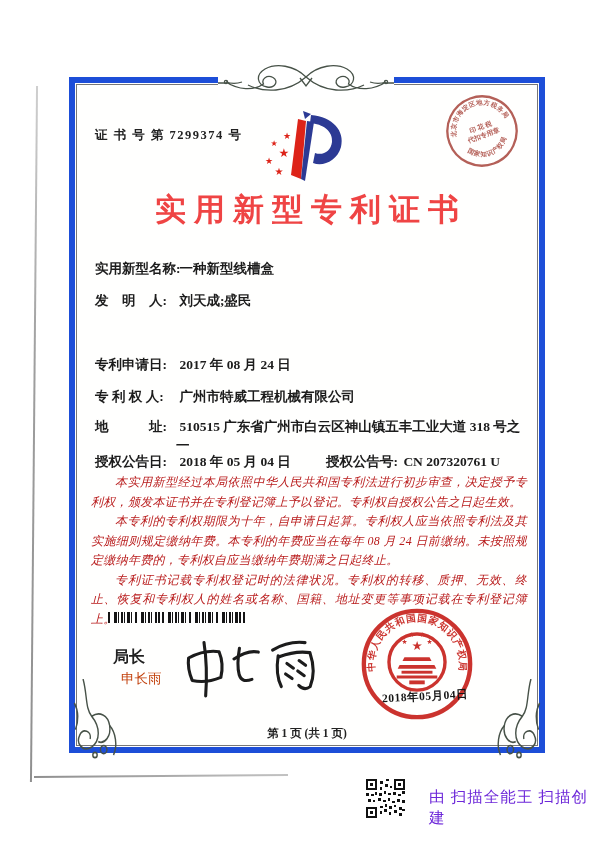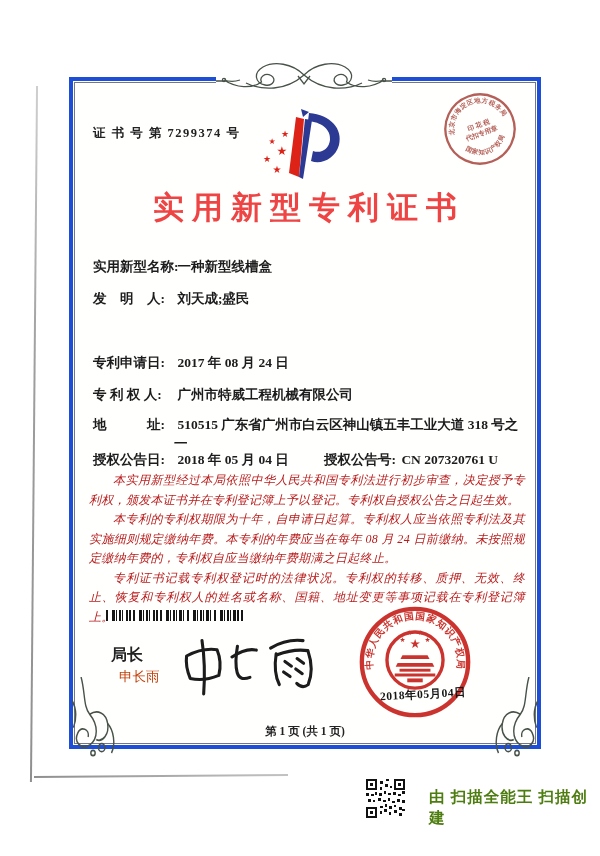--- a/index.html
+++ b/index.html
@@ -9,21 +9,21 @@
     font-family:"Liberation Serif","DejaVu Serif",serif;
     color:#1f1f1f;
   }
   
   .paper-edge-left{position:absolute;left:33px;top:86px;width:2px;height:696px;
     background:linear-gradient(#cfcfcf,#9e9e9e 40%,#8f8f8f);transform:rotate(0.5deg);}
   .paper-edge-bottom{position:absolute;left:34px;top:775px;width:254px;height:2px;
     background:linear-gradient(90deg,#8f8f8f,#c2c2c2);transform:rotate(-0.4deg);}
   
   .frame{position:absolute;left:69px;top:77px;width:464px;height:664px;
-    border:4px solid #1d4ed8;background:#fffffe;}
+    border:6px solid #1d4ed8;background:#fffffe;}
   .frame::after{content:"";position:absolute;inset:1px;border:1px solid #777;pointer-events:none;}
   .top-ornament{position:absolute;left:143px;top:-21px;width:176px;height:36px;z-index:4;}
   .corner{position:absolute;width:50px;height:80px;z-index:4;}
   .corner-left{left:-5px;top:596px;}
   .corner-right{left:419px;top:596px;transform:scaleX(-1);}
   .cert-no{position:absolute;left:20px;top:44px;font-size:12.5px;letter-spacing:1.5px;color:#222;font-weight:600;}
   .sipo-logo{position:absolute;left:186px;top:26px;width:88px;height:78px;}
   .tax-seal{position:absolute;left:368px;top:9px;width:78px;height:78px;transform:rotate(-20deg);opacity:.85;}
   .cert-title{position:absolute;left:0;right:0;top:106px;text-align:center;
     font-size:31px;font-weight:bold;letter-spacing:8px;text-indent:8px;color:#ef4444;}
@@ -44,21 +44,21 @@
     font-size:13.5px;font-weight:normal;color:#c2410c;}
   .signature{position:absolute;left:104px;top:550px;width:144px;height:66px;transform:rotate(-4deg);}
   .office-seal{position:absolute;left:284px;top:523px;width:116px;height:116px;opacity:.92;z-index:2;}
   .seal-date{position:absolute;left:292px;top:606px;width:116px;text-align:center;
     font-size:11.5px;font-weight:bold;color:#161616;letter-spacing:.5px;transform:rotate(-3deg);z-index:3;}
   .page-no{position:absolute;left:0;right:0;top:643px;text-align:center;font-size:11.5px;color:#222;font-weight:600;}
   
   .qr{position:absolute;left:366px;top:779px;width:39px;height:39px;}
   .scan-credit{position:absolute;left:413px;top:787px;
     font-family:"Liberation Sans","DejaVu Sans",sans-serif;
-    font-size:15.5px;font-weight:bold;color:#4d7c0f;letter-spacing:1px;padding-left:16px;}
+    font-size:15.5px;font-weight:normal;color:#6d28d9;letter-spacing:1px;padding-left:16px;}
 </style>
 </head>
 <body>
 
 <div class="paper-edge-left"></div>
 <div class="paper-edge-bottom"></div>
 
 <div class="frame">
 
   <svg class="top-ornament" viewBox="0 0 176 36">

